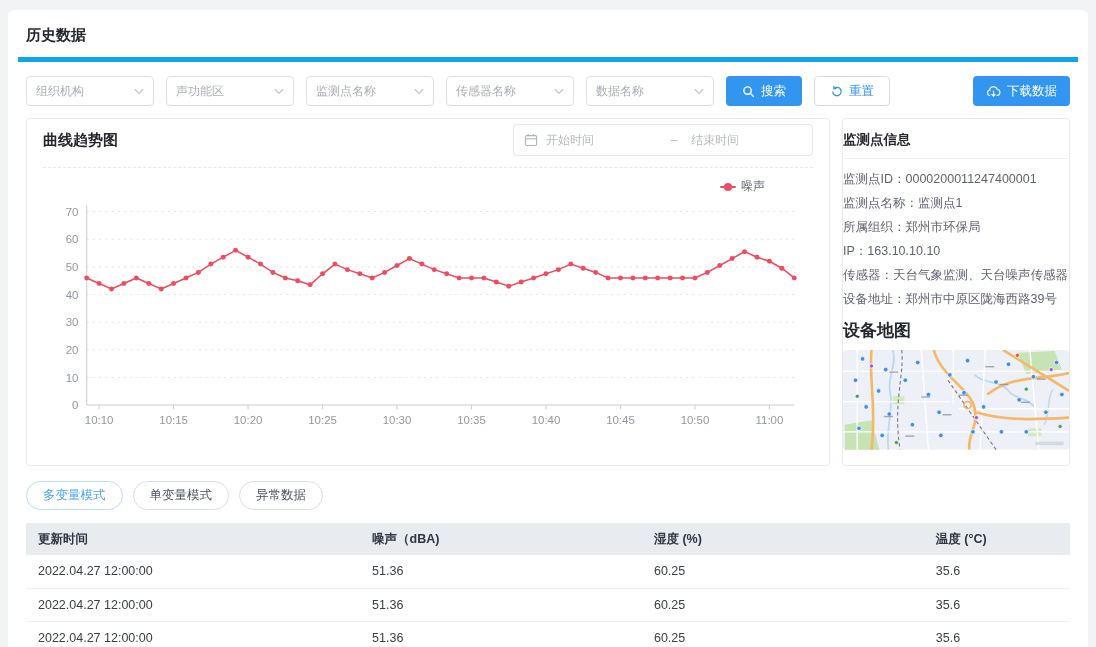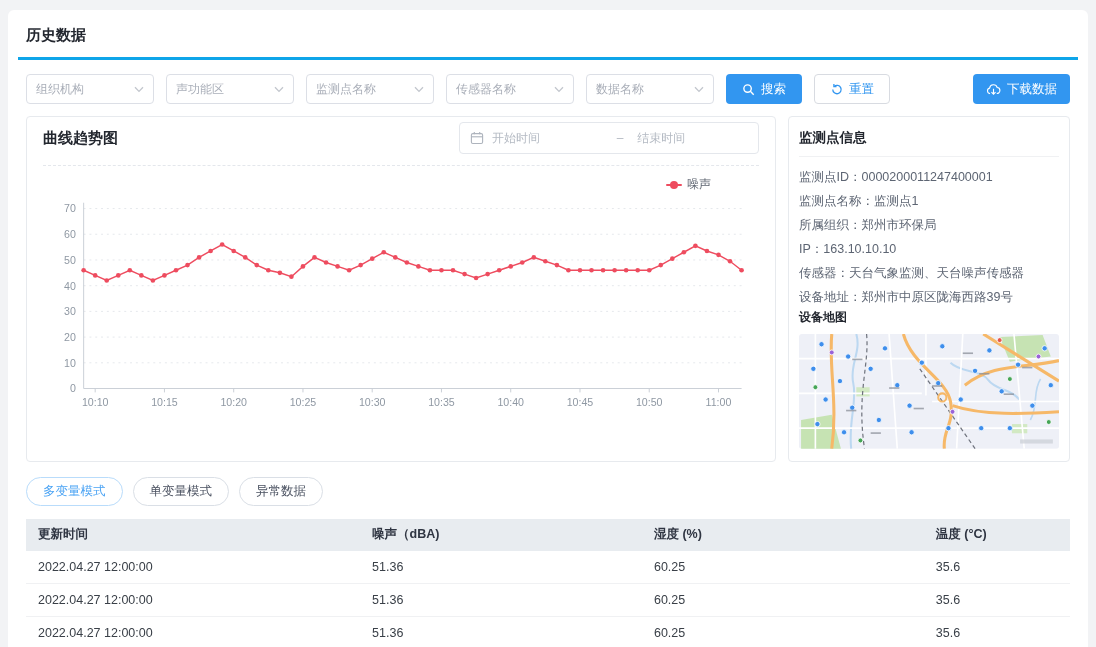--- a/index.html
+++ b/index.html
@@ -11,21 +11,21 @@
     overflow: hidden;
   }
   .app {
     margin: 10px 8px;
     background: #ffffff;
     border-radius: 6px;
     padding: 12px 10px 16px;
     min-height: 625px;
   }
   
-  .page-header { padding: 4px 8px 12px; border-bottom: 3px solid #0ea5e9; font-family: Liberation Serif, serif; }
+  .page-header { padding: 4px 8px 12px; border-bottom: 5px solid #0ea5e9; font-family: Liberation Serif, serif; }
   .page-title { font-size: 15px; font-weight: bold; color: #23272f; }
 
   
   .filter-bar { display: flex; align-items: center; gap: 12px; padding: 14px 8px 0; }
   .select {
     width: 128px; height: 30px;
     border: 1px solid #dcdfe6; border-radius: 4px;
     display: flex; align-items: center; justify-content: space-between;
     padding: 0 9px; background: #fff; cursor: pointer;
   }
@@ -59,25 +59,25 @@
   .legend { display: flex; align-items: center; gap: 5px; cursor: pointer; }
   .legend-marker { position: relative; width: 16px; height: 2px; background: #ee4c5f; border-radius: 1px; }
   .legend-marker::after {
     content: ""; position: absolute; left: 4px; top: -3px;
     width: 8px; height: 8px; border-radius: 50%; background: #ee4c5f;
   }
   .legend-label { font-size: 12px; color: #5d6470; }
   .chart-svg { display: block; width: 100%; height: auto; margin-top: 2px; }
 
   
-  .info-card { width: 282px; padding: 12px 10px; }
+  .info-card { width: 228px; padding: 12px 0; }
   .info-title { font-size: 13.5px; font-weight: bold; color: #23272f; padding-bottom: 9px; border-bottom: 1px solid #f0f1f3; }
   .info-lines { margin-top: 8px; }
   .info-line { font-size: 12.5px; color: #5d6573; line-height: 24px; white-space: nowrap; }
-  .map-title { font-size: 12px; font-weight: bold; color: #23272f; margin-top: 0; }
+  .map-title { font-size: 17px; font-weight: bold; color: #23272f; margin-top: 8px; }
   .map-wrap { margin-top: 8px; border-radius: 3px; overflow: hidden; cursor: grab; }
   .map-wrap svg { display: block; width: 100%; height: auto; }
 
   
   .tabs-row { display: flex; gap: 10px; padding: 15px 8px 0; }
   .tab-pill {
     height: 29px; padding: 0 16px; border-radius: 15px; background: #fff;
     border: 1px solid #dadfe6; color: #4a5160; font-size: 12.5px; font-family: inherit;
     display: inline-flex; align-items: center; cursor: pointer;
   }

